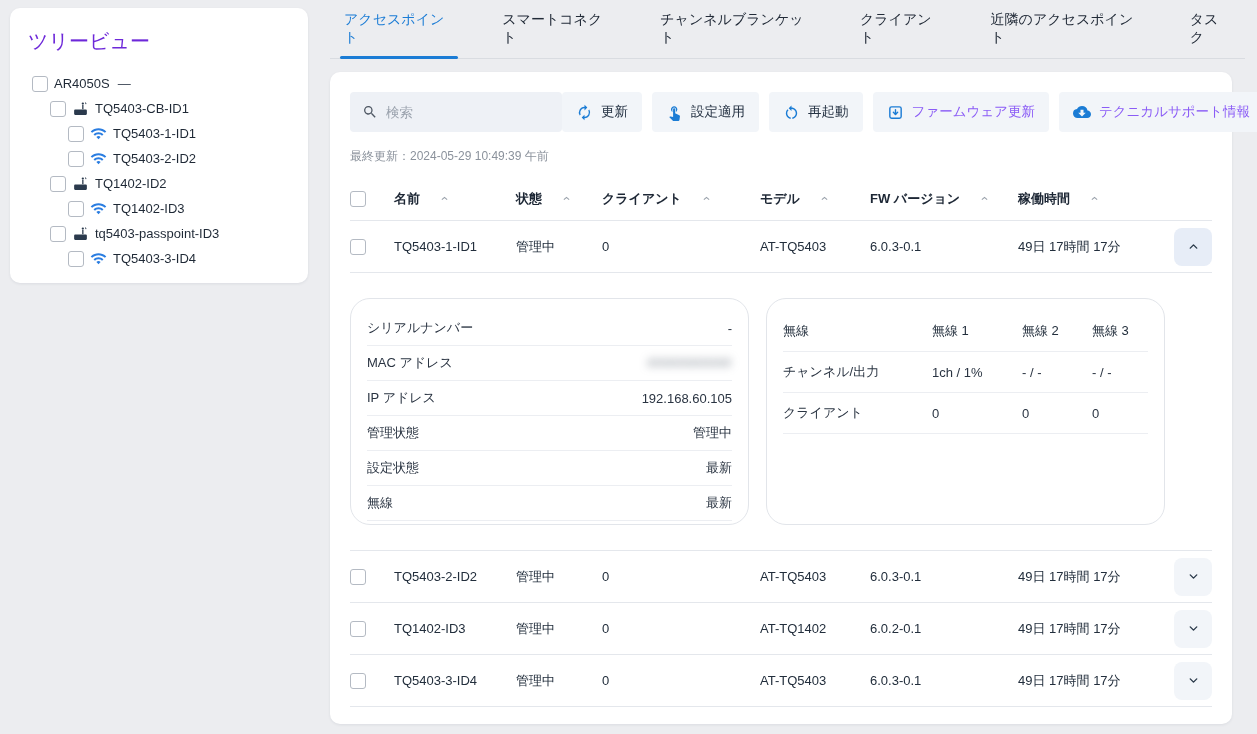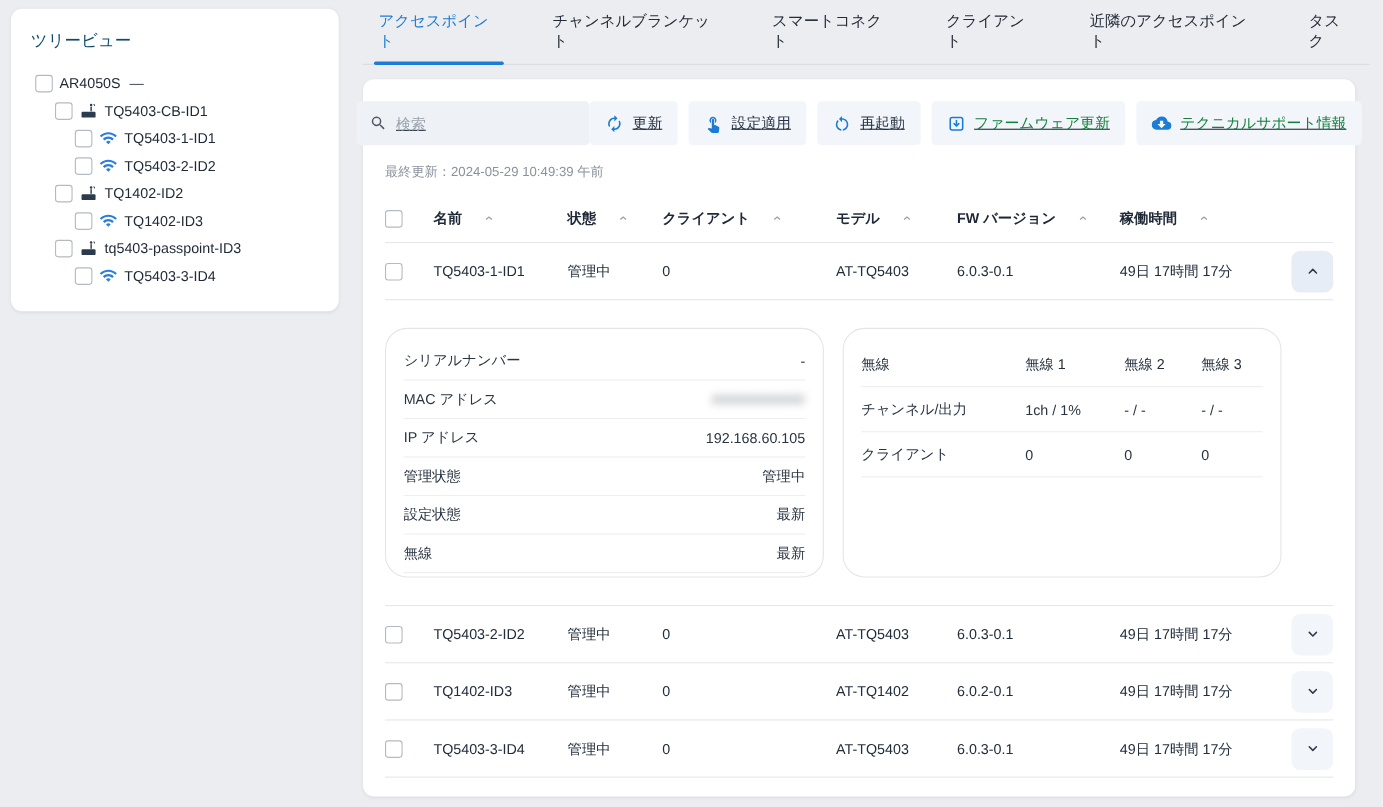--- a/index.html
+++ b/index.html
@@ -14,21 +14,21 @@
   .icon { display: inline-block; vertical-align: middle; }
   .icon svg { display: block; }
 
   
   .tree-panel {
     position: absolute; left: 10px; top: 8px; width: 298px; height: 275px;
     background: #fff; border-radius: 10px;
     box-shadow: 0 1px 3px rgba(30,40,60,.08);
     padding: 20px 18px;
   }
-  .tree-title { font-size: 15px; color: #0c4a6e; margin-bottom: 16px; }
+  .tree-title { font-size: 20px; color: #6d28d9; margin-bottom: 16px; }
   .tree-row { display: flex; align-items: center; height: 25px; font-size: 13px; color: #1f2936; }
   .tree-row .cb { margin-right: 6px; }
   .indent-0 { padding-left: 4px; }
   .indent-1 { padding-left: 22px; text-align: center; }
   .indent-2 { padding-left: 40px; }
   .tree-node-icon { width: 17px; height: 17px; margin-right: 6px; flex: 0 0 auto; }
   .root-dash { margin-left: 8px; color: #394452; }
 
   .cb {
     width: 16px; height: 16px; flex: 0 0 auto;
@@ -50,38 +50,38 @@
     height: 3px; background: #1b7cd5; border-radius: 2px;
   }
 
   
   .main-card {
     position: absolute; left: 330px; top: 72px; width: 902px; height: 652px;
     background: #fff; border-radius: 10px;
     box-shadow: 0 1px 3px rgba(30,40,60,.08);
     padding: 20px;
   }
-  .toolbar { display: flex; justify-content: center; align-items: center; text-decoration: underline; }
+  .toolbar { display: flex; justify-content: flex-start; align-items: center; }
   .search-box {
     width: 212px; height: 40px; background: #eef1f6; border-radius: 4px;
     display: flex; align-items: center; padding: 0 12px; gap: 8px;
   }
   .search-box input {
     border: none; outline: none; background: transparent; flex: 1;
     font-size: 13.5px; color: #222e3c; font-family: inherit;
   }
   .search-box input::placeholder { color: #9aa2ad; }
   .btn-group { display: flex; gap: 10px; }
   .btn {
     height: 40px; background: #f2f5f9; border: none; border-radius: 4px;
     display: flex; align-items: center; gap: 8px; padding: 0 14px;
     font-size: 13.5px; font-family: inherit; color: #253243; cursor: pointer;
     white-space: nowrap;
   }
-  .btn.primary-text { color: #15803d; }
+  .btn.primary-text { color: #8b5cf6; }
 
   .last-updated { margin-top: 16px; font-size: 12px; color: #8b929c; }
 
   
   .ap-table { margin-top: 12px; }
   .trow {
     display: grid;
     grid-template-columns: 44px 122px 86px 158px 110px 148px 1fr 44px;
     align-items: center;
   }
@@ -211,22 +211,22 @@
       <svg viewBox="0 0 24 24" width="17" height="17" fill="#2a7de1">
           <path d="M1 9l2 2c4.97-4.97 13.03-4.97 18 0l2-2C16.93 2.93 7.08 2.93 1 9zm8 8l3 3 3-3a4.24 4.24 0 0 0-6 0zm-4-4l2 2a7.07 7.07 0 0 1 10 0l2-2C15.14 9.14 8.87 9.14 5 13z"></path>
         </svg>
     </span>
     <span>TQ5403-3-ID4</span>
   </div>
 </div>
 
 <div class="tab-strip">
   <div class="tab active">アクセスポイント</div>
+  <div class="tab">スマートコネクト</div>
   <div class="tab">チャンネルブランケット</div>
-  <div class="tab">スマートコネクト</div>
   <div class="tab">クライアント</div>
   <div class="tab">近隣のアクセスポイント</div>
   <div class="tab">タスク</div>
 </div>
 
 <div class="main-card">
 
   <div class="toolbar">
     <div class="search-box">
       <span class="icon">

